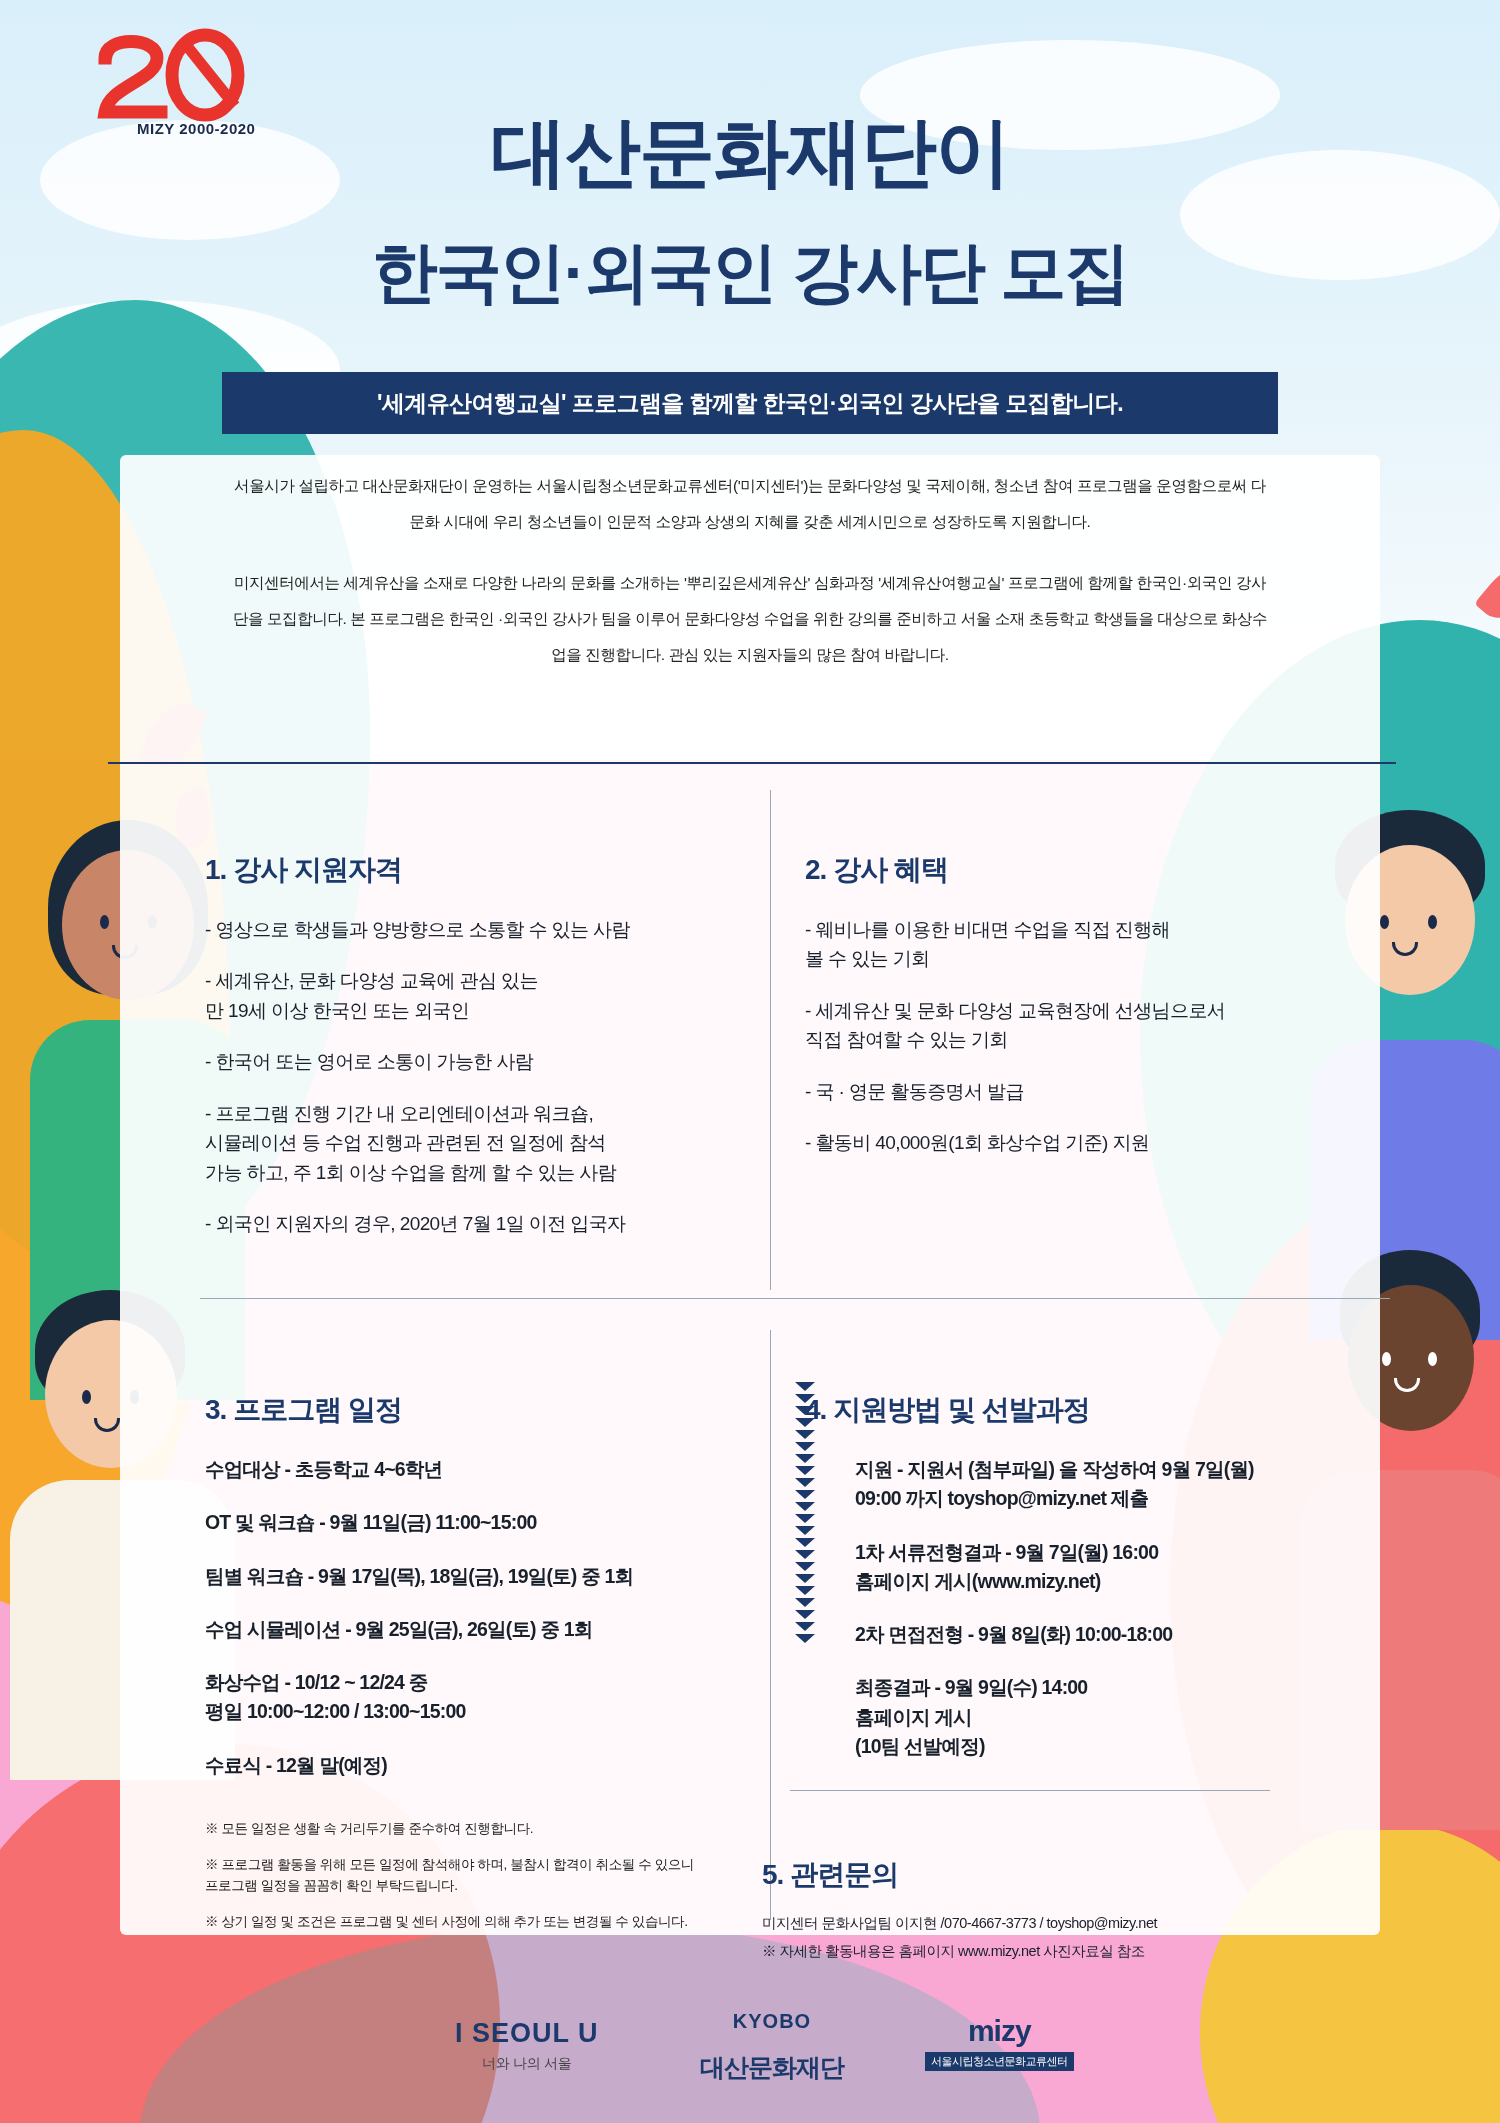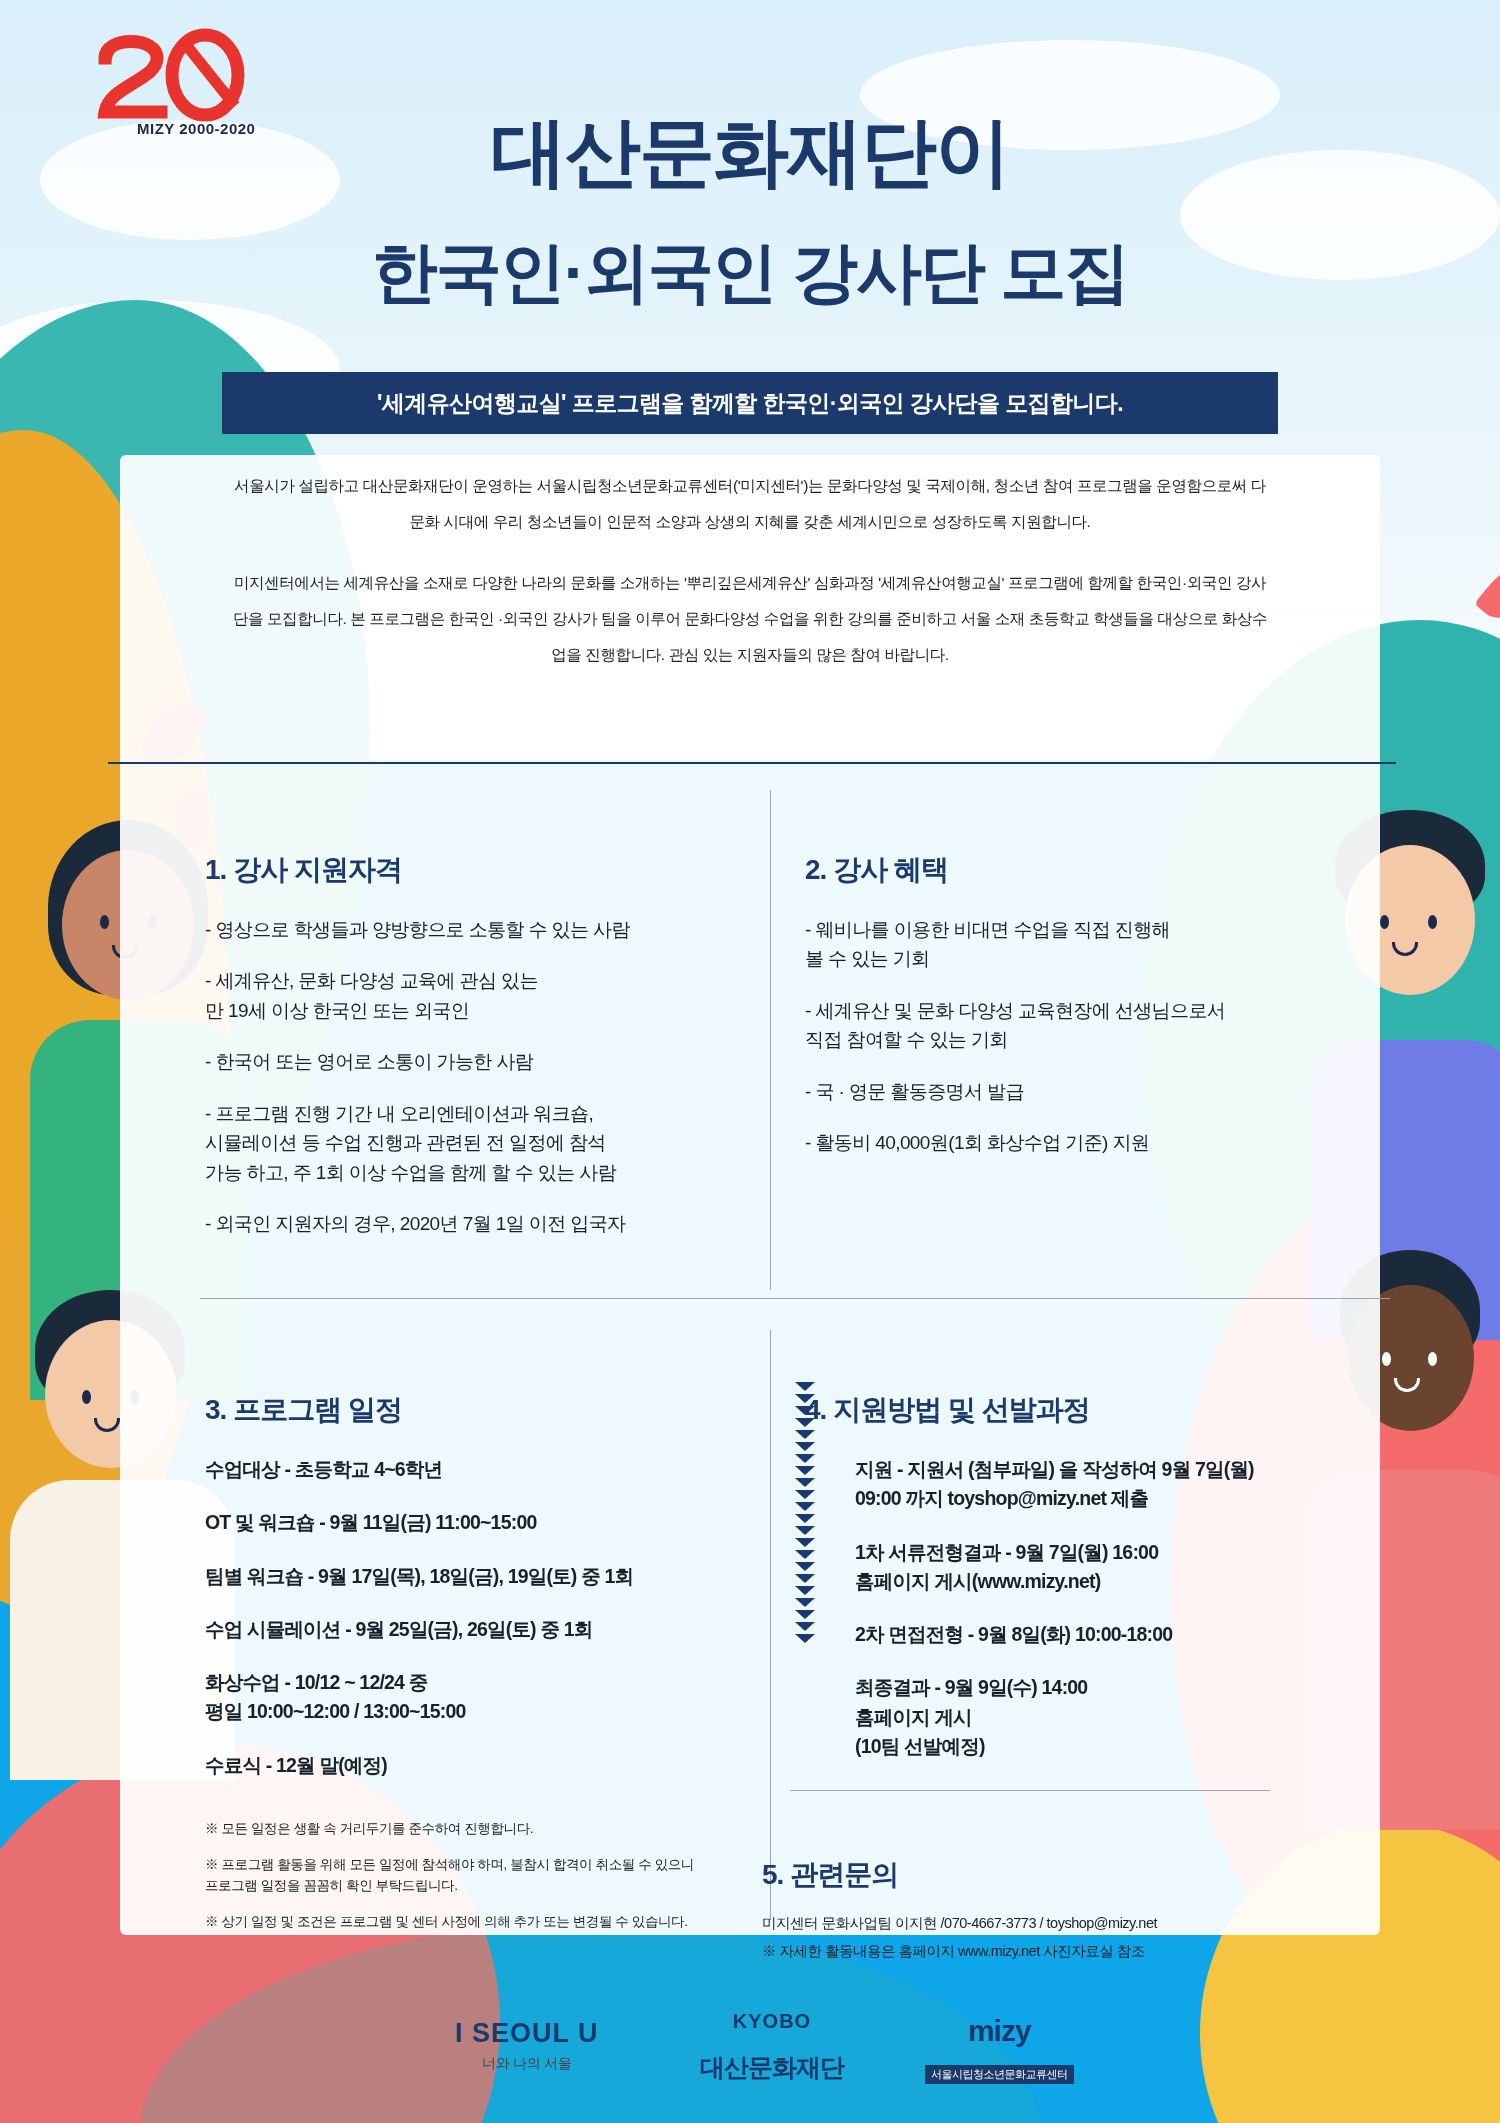--- a/index.html
+++ b/index.html
@@ -8,21 +8,21 @@
     width: 1500px;
     height: 2123px;
     font-family: "Liberation Sans", sans-serif;
     background: #ffffff;
     overflow: hidden;
   }
   #poster {
     position: relative;
     width: 1500px;
     height: 2123px;
-    background: #0ea5e9;
+    background: #f9a8d4;
     overflow: hidden;
   }
 
   
   .bg-layer { position: absolute; inset: 0; overflow: hidden; }
   .bg-sky {
     position: absolute; left: 0; top: 0; width: 1500px; height: 760px;
     background: linear-gradient(180deg, #d9effa 0%, #e8f5fb 55%, #f4fafd 85%, #ffffff 100%);
   }
   .cloud {
@@ -180,21 +180,21 @@
   .logo-seoul {
     position: absolute; left: 455px; top: 18px; text-align: center;
   }
   .logo-seoul .l1 { font-size: 27px; font-weight: bold; color: #1b3a6b; letter-spacing: 1px; }
   .logo-seoul .l2 { font-size: 14px; color: #444; margin-top: 6px; letter-spacing: -.3px; }
   .logo-kyobo { position: absolute; left: 700px; top: 10px; text-align: center; }
   .logo-kyobo .k1 { font-size: 20px; font-weight: bold; color: #1b3a6b; letter-spacing: 1px; }
   .logo-kyobo .k2 { font-size: 25px; font-weight: bold; color: #1b3a6b; margin-top: 18px; letter-spacing: -1px; }
   .logo-mizy { position: absolute; left: 925px; top: 14px; text-align: center; }
   .logo-mizy .m1 { font-size: 30px; font-weight: bold; color: #1b3a6b; letter-spacing: -1px; }
-  .logo-mizy .m2 { font-size: 11px; color: #ffffff; background: #1b3a6b; padding: 2px 6px; margin-top: 17px; display: inline-block; letter-spacing: -.5px; }
+  .logo-mizy .m2 { font-size: 11px; color: #ffffff; background: #1b3a6b; padding: 2px 6px; margin-top: 4px; display: inline-block; letter-spacing: -.5px; }
 </style>
 </head>
 <body>
 
 <div id="poster">
 
   <div class="bg-layer">
     <div class="bg-sky"></div>
     <div class="cloud" style="left:40px; top:120px; width:300px; height:120px;"></div>
     <div class="cloud" style="left:860px; top:40px; width:420px; height:110px;"></div>

